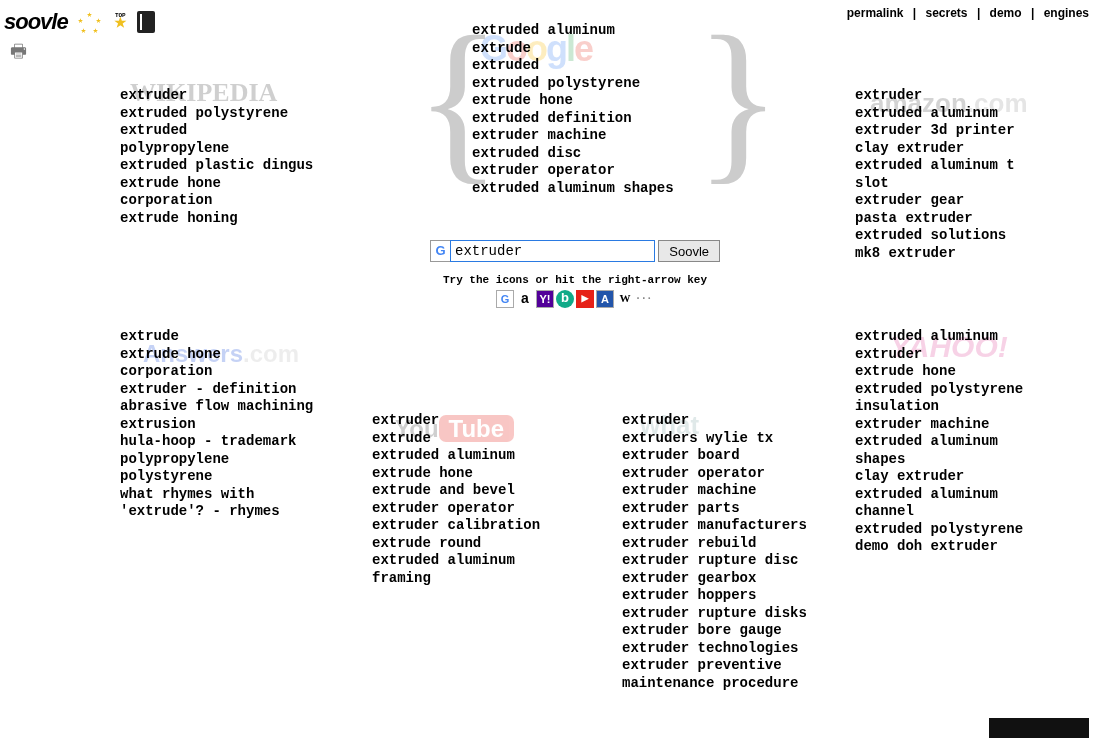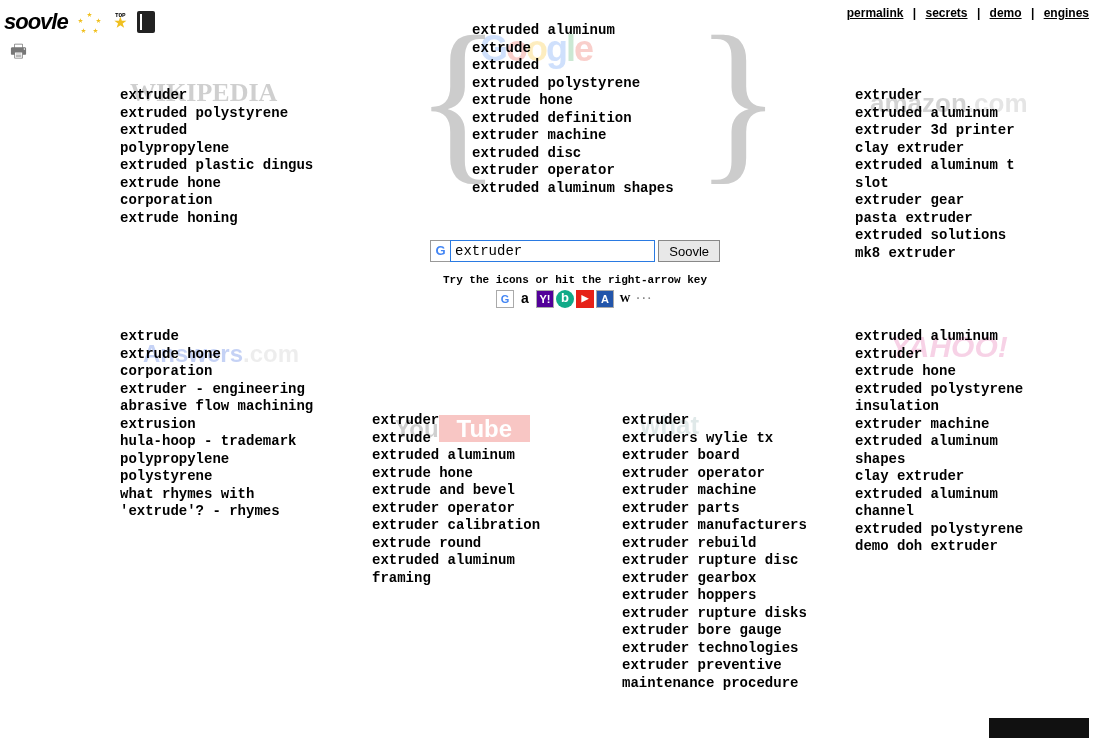--- a/index.html
+++ b/index.html
@@ -73,21 +73,20 @@
   
   .toplinks {
     position: absolute;
     top: 6px; right: 6px;
     font-family: Arial, sans-serif;
     font-size: 12px;
     font-weight: bold;
   }
   .toplinks a {
     color: #000;
-    text-decoration: underline;
     margin: 0 2px;
     cursor: pointer;
   }
   .toplinks .sep { margin: 0 4px; }
   
   .bglogo {
     position: absolute;
     font-family: Arial, sans-serif;
     font-weight: bold;
     opacity: 0.25;
@@ -97,21 +96,21 @@
   .bg-google { top: 28px; left: 480px; font-size: 36px; letter-spacing: -2px; }
   .bg-google span:nth-child(1){color:#4285F4;} .bg-google span:nth-child(2){color:#EA4335;}
   .bg-google span:nth-child(3){color:#FBBC05;} .bg-google span:nth-child(4){color:#4285F4;}
   .bg-google span:nth-child(5){color:#34A853;} .bg-google span:nth-child(6){color:#EA4335;}
   .bg-wikipedia { top: 78px; left: 130px; font-size: 26px; color:#444; font-family: Georgia, serif; }
   .bg-amazon { top: 88px; left: 870px; font-size: 26px; color:#555; }
   .bg-amazon .dotcom{ color:#999; }
   .bg-answers { top: 340px; left: 125px; font-size: 24px; }
   .bg-answers .ans1{color:#1d4ed8;margin-left:18px;} .bg-answers .ans2{color:#bbb;}
   .bg-youtube { top: 415px; left: 395px; font-size: 24px; color:#444; }
-  .bg-youtube .tube{ background:#e62117; color:#fff; padding:0 18px; border-radius:0; }
+  .bg-youtube .tube{ background:#e62117; color:#fff; padding:0 10px; border-radius:7px; }
   .bg-bing { top: 410px; left: 640px; font-size: 26px; color:#8aa; }
   .bg-yahoo { top: 330px; left: 890px; font-size: 30px; color:#e050a0; font-style:italic; }
   
   .brace {
     position: absolute;
     font-size: 180px;
     color: #ccc;
     font-family: Georgia, serif;
     pointer-events: none;
     z-index: 0;
@@ -282,21 +281,21 @@
     <div class="item">clay extruder</div>
     <div class="item">extruded aluminum t slot</div>
     <div class="item">extruder gear</div>
     <div class="item">pasta extruder</div>
     <div class="item">extruded solutions</div>
     <div class="item">mk8 extruder</div>
   </div>
 <div class="suglist sl-answers">
     <div class="item">extrude</div>
     <div class="item">extrude hone corporation</div>
-    <div class="item">extruder - engineering</div>
+    <div class="item">extruder - definition</div>
     <div class="item">abrasive flow machining</div>
     <div class="item">extrusion</div>
     <div class="item">hula-hoop - trademark</div>
     <div class="item">polypropylene</div>
     <div class="item">polystyrene</div>
     <div class="item">what rhymes with 'extrude'? - rhymes</div>
   </div>
 <div class="suglist sl-youtube">
     <div class="item">extruder</div>
     <div class="item">extrude</div>

